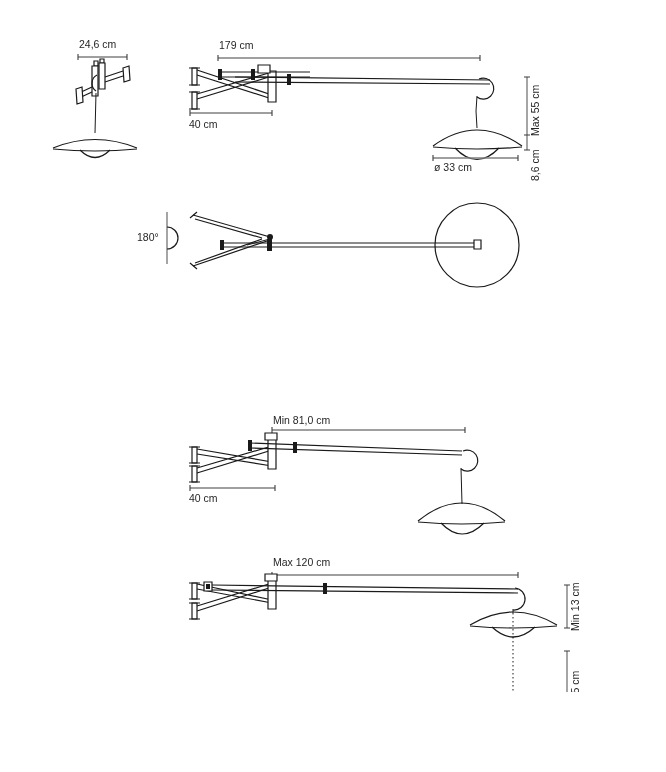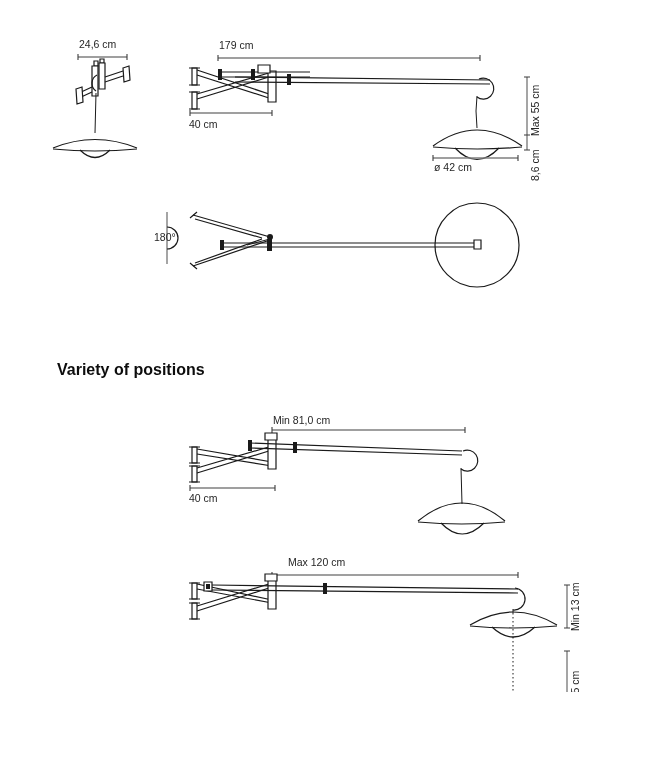--- a/index.html
+++ b/index.html
@@ -67,42 +67,41 @@
       <path class="ln" d="M248,112 Q292,116 337,112"></path>
       <path class="ln" d="M270,113 Q292,136 314,113"></path>
       <path class="dim" d="M342,42 V115"></path>
       <path class="tick" d="M339,42 H345 M339,100 H345 M339,115 H345"></path>
       <path class="dim" d="M248,123 H333"></path>
       <path class="tick" d="M248,120 V126 M333,120 V126"></path>
     </svg>
   </div>
   <span class="lbl" style="left:219px;top:39px;">179 cm</span>
   <span class="lbl" style="left:189px;top:118px;">40 cm</span>
-  <span class="lbl" style="left:434px;top:161px;">ø 42 cm</span>
+  <span class="lbl" style="left:434px;top:161px;">ø 33 cm</span>
   <span class="lbl rot" style="left:529px;top:136px;">Max 55 cm</span>
   <span class="lbl rot" style="left:529px;top:181px;">8,6 cm</span>
 
   <div class="fig" style="left:130px;top:195px;width:400px;height:105px;">
     <svg width="400" height="105" viewBox="0 0 400 105">
       <path class="dim" d="M37,17 V69"></path>
       <path class="ln" d="M37,32 A11,11 0 0 1 37,54"></path>
       <path class="ln" d="M63,20 L140,42 M65,24 L132,43 M63,71 L140,45 M65,68 L132,44"></path>
       <path class="ln" d="M60,23 L67,17 M60,68 L67,74"></path>
       <circle class="fd" cx="140" cy="42" r="3"></circle>
       <path class="thin" d="M140,44 L117,50"></path>
       <path class="ln" d="M91,48 H344 M91,52 H344"></path>
       <rect class="fd" x="90" y="45" width="4" height="10"></rect>
       <rect class="fd" x="137" y="44" width="5" height="12"></rect>
       <rect class="fw" x="344" y="45" width="7" height="9"></rect>
       <circle class="ln" cx="347" cy="50" r="42"></circle>
     </svg>
   </div>
-  <span class="lbl" style="left:137px;top:231px;margin-left:17px;">180°</span>
+  <span class="lbl" style="left:137px;top:231px;">180°</span>
 
-  <span class="heading" style="left:57px;top:361px;">Variety of positions</span>
 
   <div class="fig" style="left:185px;top:405px;width:330px;height:135px;">
     <svg width="330" height="135" viewBox="0 0 330 135">
       <path class="dim" d="M87,25 H280"></path>
       <path class="tick" d="M87,22 V28 M280,22 V28"></path>
       <path class="dim" d="M5,83 H90"></path>
       <path class="tick" d="M5,80 V86 M90,80 V86"></path>
       <rect class="fw" x="7" y="42" width="5" height="16"></rect>
       <rect class="fw" x="7" y="61" width="5" height="16"></rect>
       <path class="ln" d="M4,42 H15 M4,58 H15 M4,61 H15 M4,77 H15"></path>
@@ -144,17 +143,17 @@
       <path class="thin" style="stroke-dasharray:1.5,2.5" d="M328,58 V145"></path>
       <path class="thin" style="stroke-dasharray:4,3" d="M285,157 Q328,131 372,157"></path>
       <path class="thin" style="stroke-dasharray:4,3" d="M285,158 H372"></path>
       <path class="thin" style="stroke-dasharray:3,3" d="M310,159 Q328,172 346,159"></path>
       <path class="dim" d="M382,30 V73"></path>
       <path class="tick" d="M379,30 H385 M379,73 H385"></path>
       <path class="dim" d="M382,96 V164"></path>
       <path class="tick" d="M379,96 H385 M379,164 H385"></path>
     </svg>
   </div>
-  <span class="lbl" style="left:288px;top:556px;">Max 120 cm</span>
+  <span class="lbl" style="left:273px;top:556px;">Max 120 cm</span>
   <span class="lbl rot" style="left:569px;top:631px;">Min 13 cm</span>
   <span class="lbl rot" style="left:569px;top:722px;">Max 55 cm</span>
 
 </div>
 
 </body></html>

